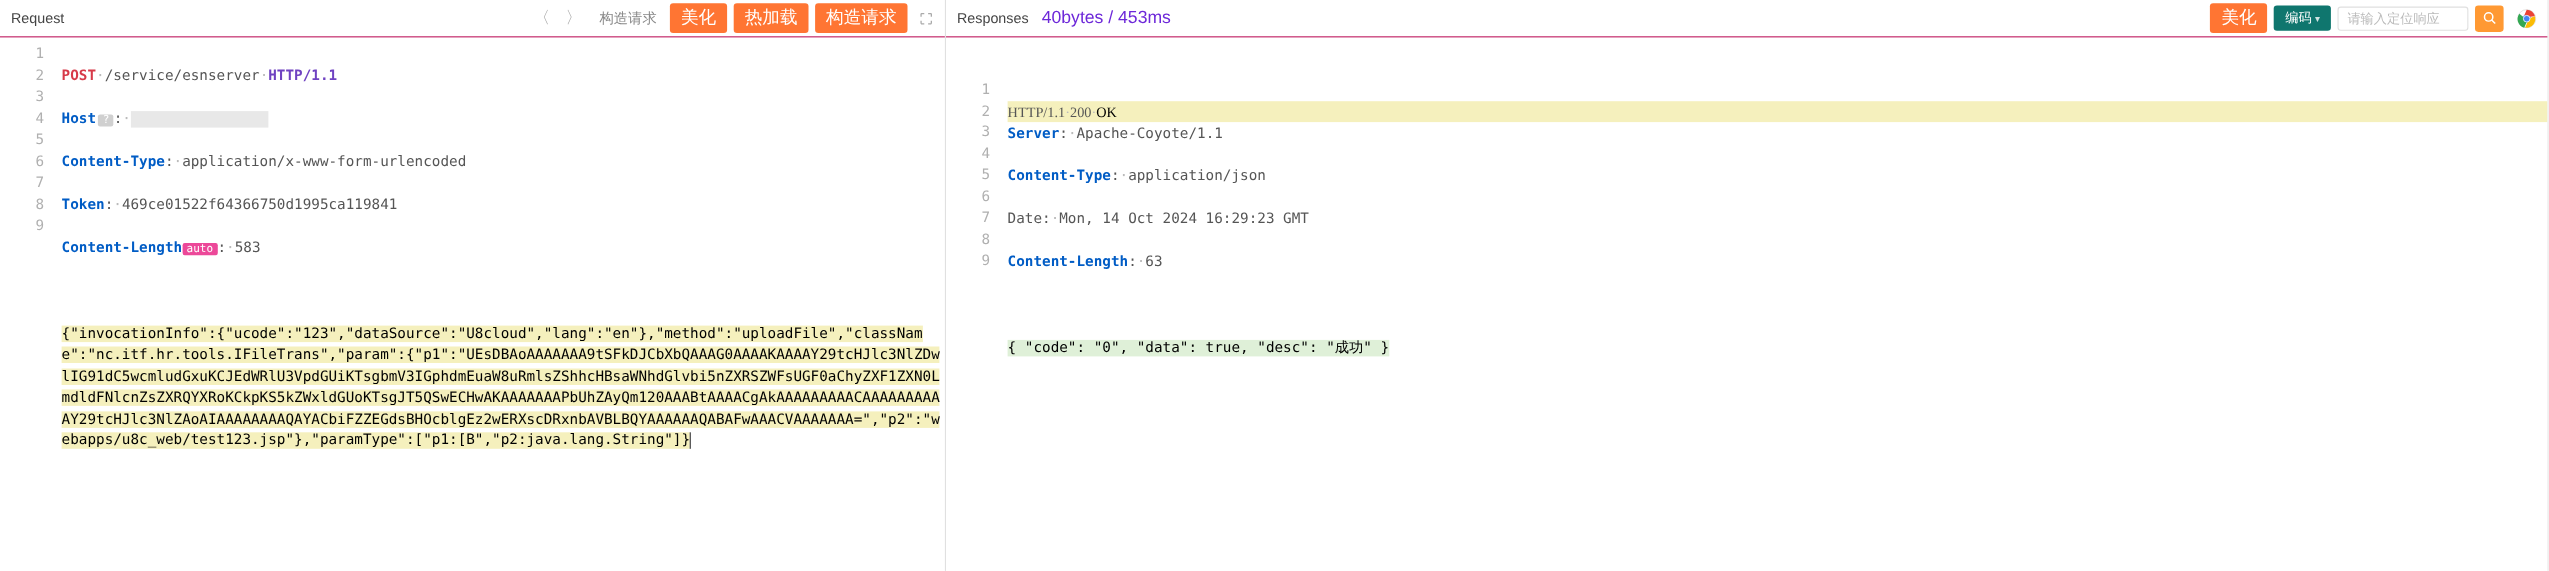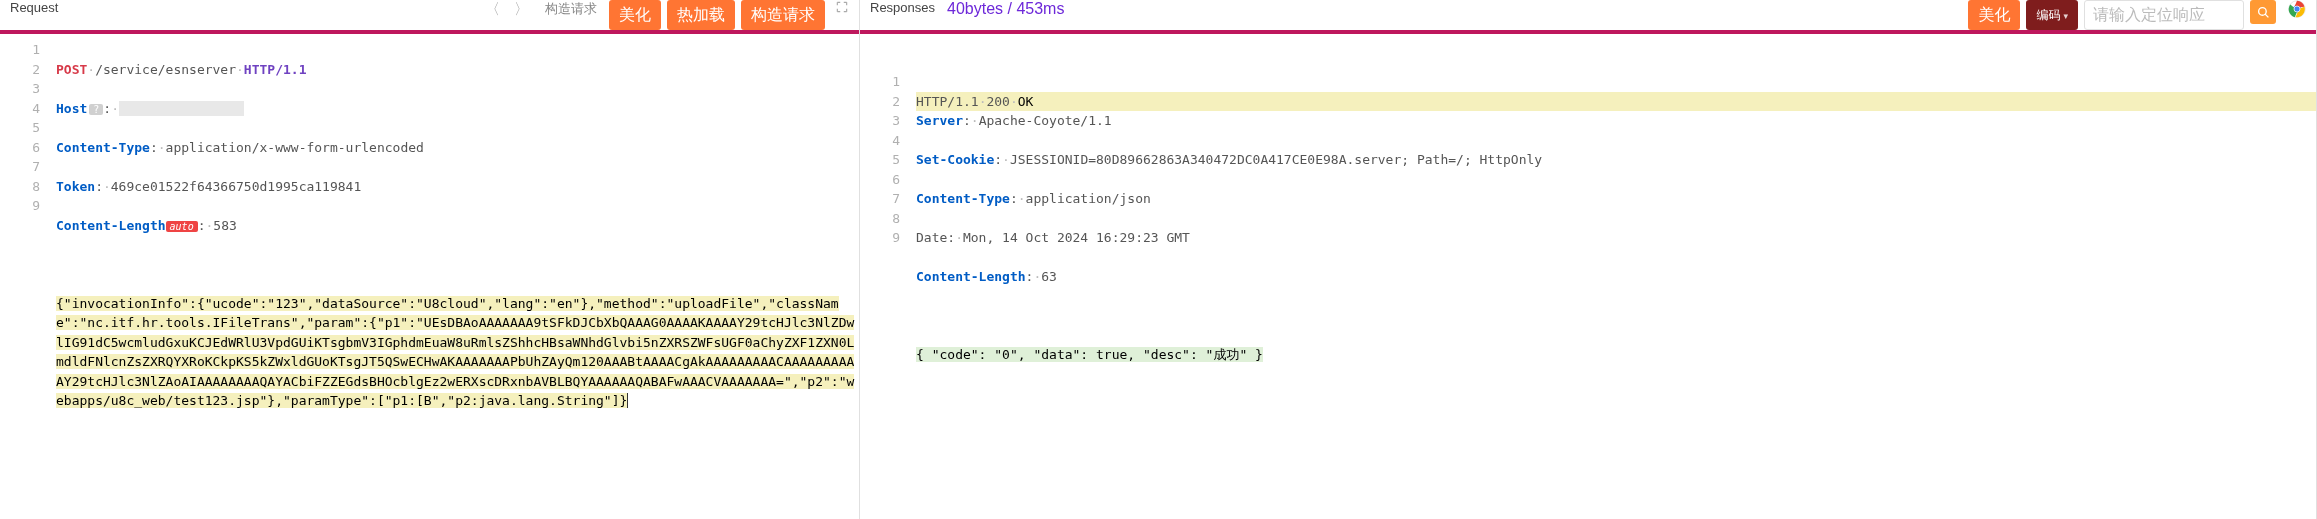--- a/index.html
+++ b/index.html
@@ -1,48 +1,48 @@
 <!DOCTYPE html>
 <html><head>
 <meta charset="utf-8">
 <style>
 * { margin: 0; padding: 0; box-sizing: border-box; }
 body { font-family: -apple-system, BlinkMacSystemFont, "Segoe UI", Arial, sans-serif; font-size: 13px; background: #fff; display: flex; width: 2317px; height: 519px; }
 .panel { border-right: 1px solid #e0e0e0; display: flex; flex-direction: column; overflow: hidden; }
 .panel-left { width: 860px; flex-shrink: 0; }
 .panel-right { flex: 1; gap: 32px; }
-.panel-header { height: 34px; display: flex; padding: 0 10px; border-bottom: 4px solid #be185d; gap: 6px; }
+.panel-header { height: 34px; display: flex; align-items: center; padding: 0 10px; border-bottom: 1px solid #be185d; gap: 6px; }
 .panel-title { font-size: 13px; color: #444; font-weight: 500; }
 .spacer { flex: 1; }
 .hdr-btn { font-size: 13px; color: #888; cursor: pointer; padding: 0 6px; user-select: none; }
 .nav-arrow { font-size: 15px; color: #aaa; padding: 0 4px; cursor: pointer; }
 .btn-orange { background: #ff7533; color: #fff; font-size: 16px; padding: 3px 10px; border-radius: 3px; cursor: pointer; border: none; font-family:inherit; }
-.btn-gray { background: #7f1d1d; color: #fff; font-size: 12px; padding: 3px 10px; border-radius: 3px; cursor: pointer; border:none; font-family:inherit; }
+.btn-gray { background: #0f766e; color: #fff; font-size: 12px; padding: 3px 10px; border-radius: 3px; cursor: pointer; border:none; font-family:inherit; }
 .fullscreen-icon { width: 14px; height: 14px; cursor: pointer; color: #aaa; margin-left: 4px; }
 .meta-text { font-size: 16px; color: #6d28d9; margin-left: 6px; }
-.search-input { border: 1px solid #e0e0e0; border-radius: 3px; padding: 3px 8px; font-size: 16px; width: 160px; color: #0f766e; font-family:inherit; }
+.search-input { border: 1px solid #e0e0e0; border-radius: 3px; padding: 3px 8px; font-size: 12px; width: 119px; color: #0f766e; font-family:inherit; }
 .search-input::placeholder { color: #bbb; }
 .search-btn { background: #ff9933; color: #fff; width: 26px; height: 24px; border-radius: 3px; display:inline-flex; align-items: center; justify-content: center; cursor: pointer; border:none; }
 .chrome-icon { width: 18px; height: 18px; margin-left: 6px; }
 .code-area { flex: 1; overflow: auto; display: flex; font-family: "Consolas","Monaco","Menlo",monospace; font-size: 13px; line-height: 1.5; }
 .gutter { width: 50px; flex-shrink: 0; text-align: right; padding: 6px 10px 6px 0; color: #b0b0b0; user-select: none; }
 .gutter div { height: 19.5px; }
 .code-content { flex: 1; padding: 6px 0 6px 6px; white-space: pre-wrap; word-break: break-all; }
 .code-line { min-height: 19.5px; }
 .method-post { color: #d73a49; font-weight: 600; }
 .path { color: #555; }
 .http-ver { color: #6f42c1; font-weight: 600; }
 .hdr-name { color: #005cc5; font-weight: 600; }
 .hdr-val { color: #555; }
 .dot { color: #bbb; }
 .badge-q { background: #d0d0d0; color: #fff; font-size: 10px; padding: 0 4px; border-radius: 2px; margin-left: 2px; }
-.badge-auto { background: #ef4444; color: #fff; font-size: 10px; padding: 0 4px; border-radius: 2px; font-style: italic; }
+.badge-auto { background: #ec4899; color: #fff; font-size: 10px; padding: 0 4px; border-radius: 2px; }
 .resp-status { color: #555; }
 .resp-200 { color: #555; }
-.hl-yellow { background: #f5f0bd; display:inline-block; }
+.hl-yellow { background: #f5f0bd; display:inline-block;font-family:Liberation Serif, serif; }
 .hl-green { background: #dff0d8; display:inline; }
 .obscured { background: #e8e8e8; color: transparent; user-select:none; }
 .req-body-block { background: #f5f0bd; display:inline; }
 .caret { border-left:1px solid #333; animation: blink 1s step-end infinite; }
 @keyframes blink { 50% { opacity:0; } }
 .dropdown-arrow::after { content:"▾"; font-size:9px; margin-left:3px; opacity:.8; }
 </style>
 </head>
 <body>
 
@@ -115,21 +115,20 @@
         <div>4</div>
         <div>5</div>
         <div>6</div>
         <div>7</div>
         <div>8</div>
         <div>9</div>
       </div>
     <div class="code-content">
 <div class="code-line hl-yellow" style="width:100%"><span class="resp-status">HTTP/1.1</span><span class="dot">·</span><span class="resp-200">200</span><span class="dot">·</span><span>OK</span></div>
 <div class="code-line"><span class="hdr-name">Server</span><span class="hdr-val">:<span class="dot">·</span><span>Apache-Coyote/1.1</span></span></div>
-<div class="code-line"><span class="hdr-name">Set-Cookie</span><span class="hdr-val">:<span class="dot">·</span><span>JSESSIONID=80D89662863A340472DC0A417CE0E98A.server; Path=/; HttpOnly</span></span></div>
 <div class="code-line"><span class="hdr-name">Content-Type</span><span class="hdr-val">:<span class="dot">·</span><span>application/json</span></span></div>
 <div class="code-line"><span class="resp-status">Date</span><span class="hdr-val">:<span class="dot">·</span><span>Mon, 14 Oct 2024 16:29:23 GMT</span></span></div>
 <div class="code-line"><span class="hdr-name">Content-Length</span><span class="hdr-val">:<span class="dot">·</span><span>63</span></span></div>
 <div class="code-line"></div>
 <div class="code-line"><span class="hl-green">{ "code": "0", "data": true, "desc": "成功" }</span></div>
 <div class="code-line"></div>
     </div>
   </div>
 </div>
 

